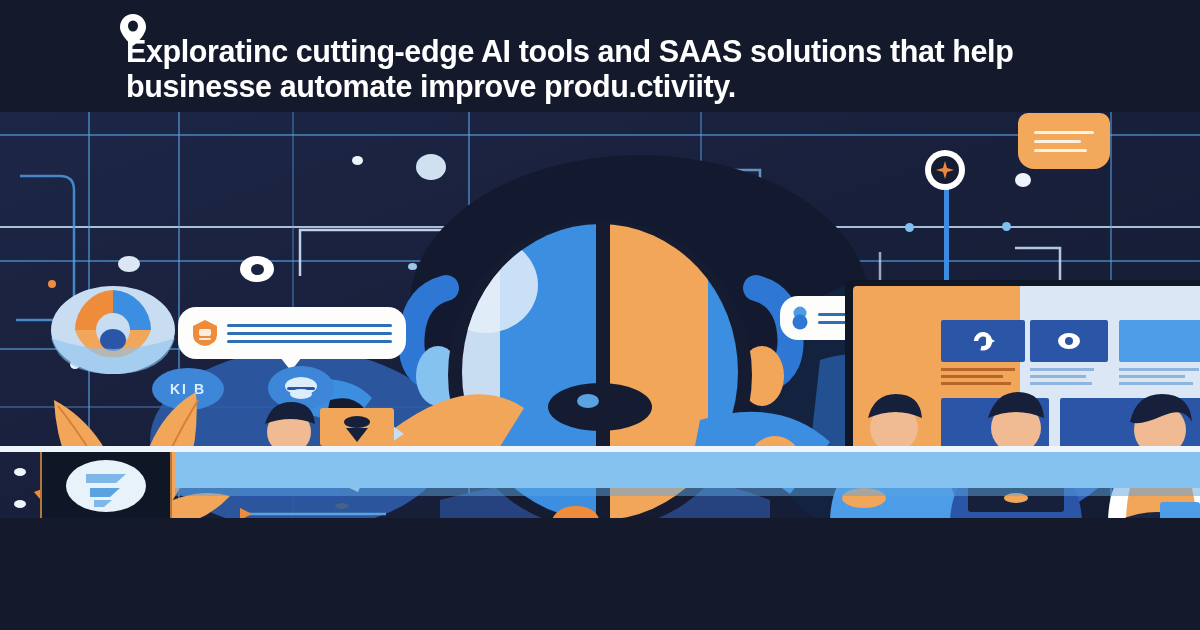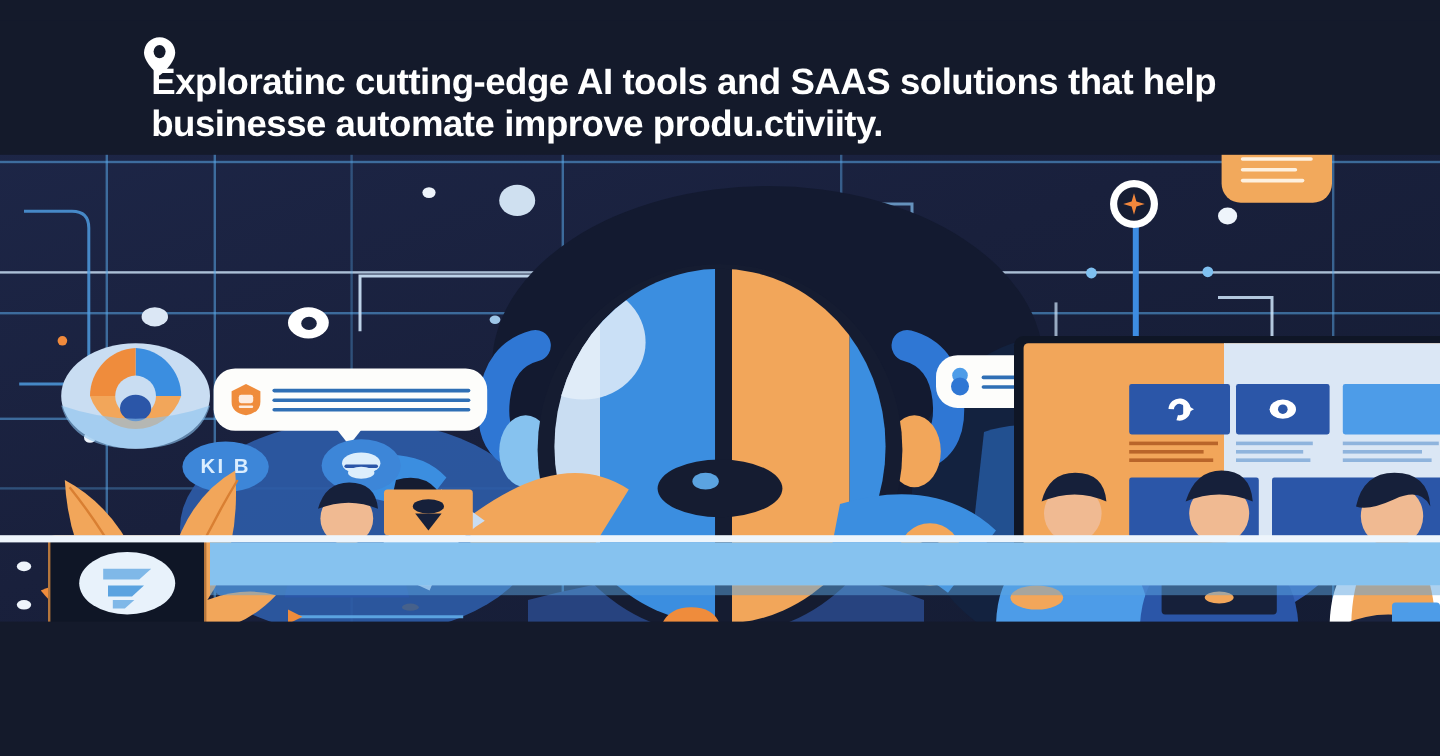--- a/index.html
+++ b/index.html
@@ -6,21 +6,21 @@
   html,body { width:1200px; height:630px; overflow:hidden; }
   body {
     background:#141a2b;
     font-family:"Liberation Sans", sans-serif;
     position:relative;
   }
   #stage { position:absolute; inset:0; width:1200px; height:630px; background:#141a2b; }
 
   
   .band { position:absolute; left:0; width:1200px; background:#141a2b; z-index:40; }
-  #band-top { top:17px; height:112px; }
+  #band-top { top:0; height:112px; }
   #band-bottom { top:518px; height:112px; }
 
   .pin-icon { position:absolute; left:120px; top:14px; width:26px; height:32px; }
 
   .headline {
     position:absolute; color:#ffffff; font-weight:bold;
     letter-spacing:-0.4px; line-height:1.16;
   }
   #headline-top { left:126px; top:34px; width:1000px; font-size:30.5px; }
 
@@ -202,21 +202,21 @@
       <span class="lines">
         <i></i>
           <i></i>
           <i></i>
       </span>
     </div>
     <svg style="position:absolute;left:280px;top:247px;width:24px;height:16px;">
       <path d="M0 0 L22 0 L11 14 Z" fill="#fdfdfb"></path>
     </svg>
 
-    <div class="badge-oval" style="left:152px;top:258px;width:72px;height:42px;font-size:17px;">
+    <div class="badge-oval" style="left:152px;top:258px;width:72px;height:42px;font-size:14px;">
       <span>KI B</span>
     </div>
 
     <div class="badge-oval" style="left:268px;top:256px;width:66px;height:44px;">
       <svg width="34" height="24">
         <ellipse cx="17" cy="10" rx="16" ry="9" fill="#dceefc"></ellipse>
         <rect x="3" y="11" width="28" height="3" rx="1.5" fill="#2b56a8"></rect>
         <ellipse cx="17" cy="18" rx="11" ry="5" fill="#dceefc"></ellipse>
       </svg>
     </div>

